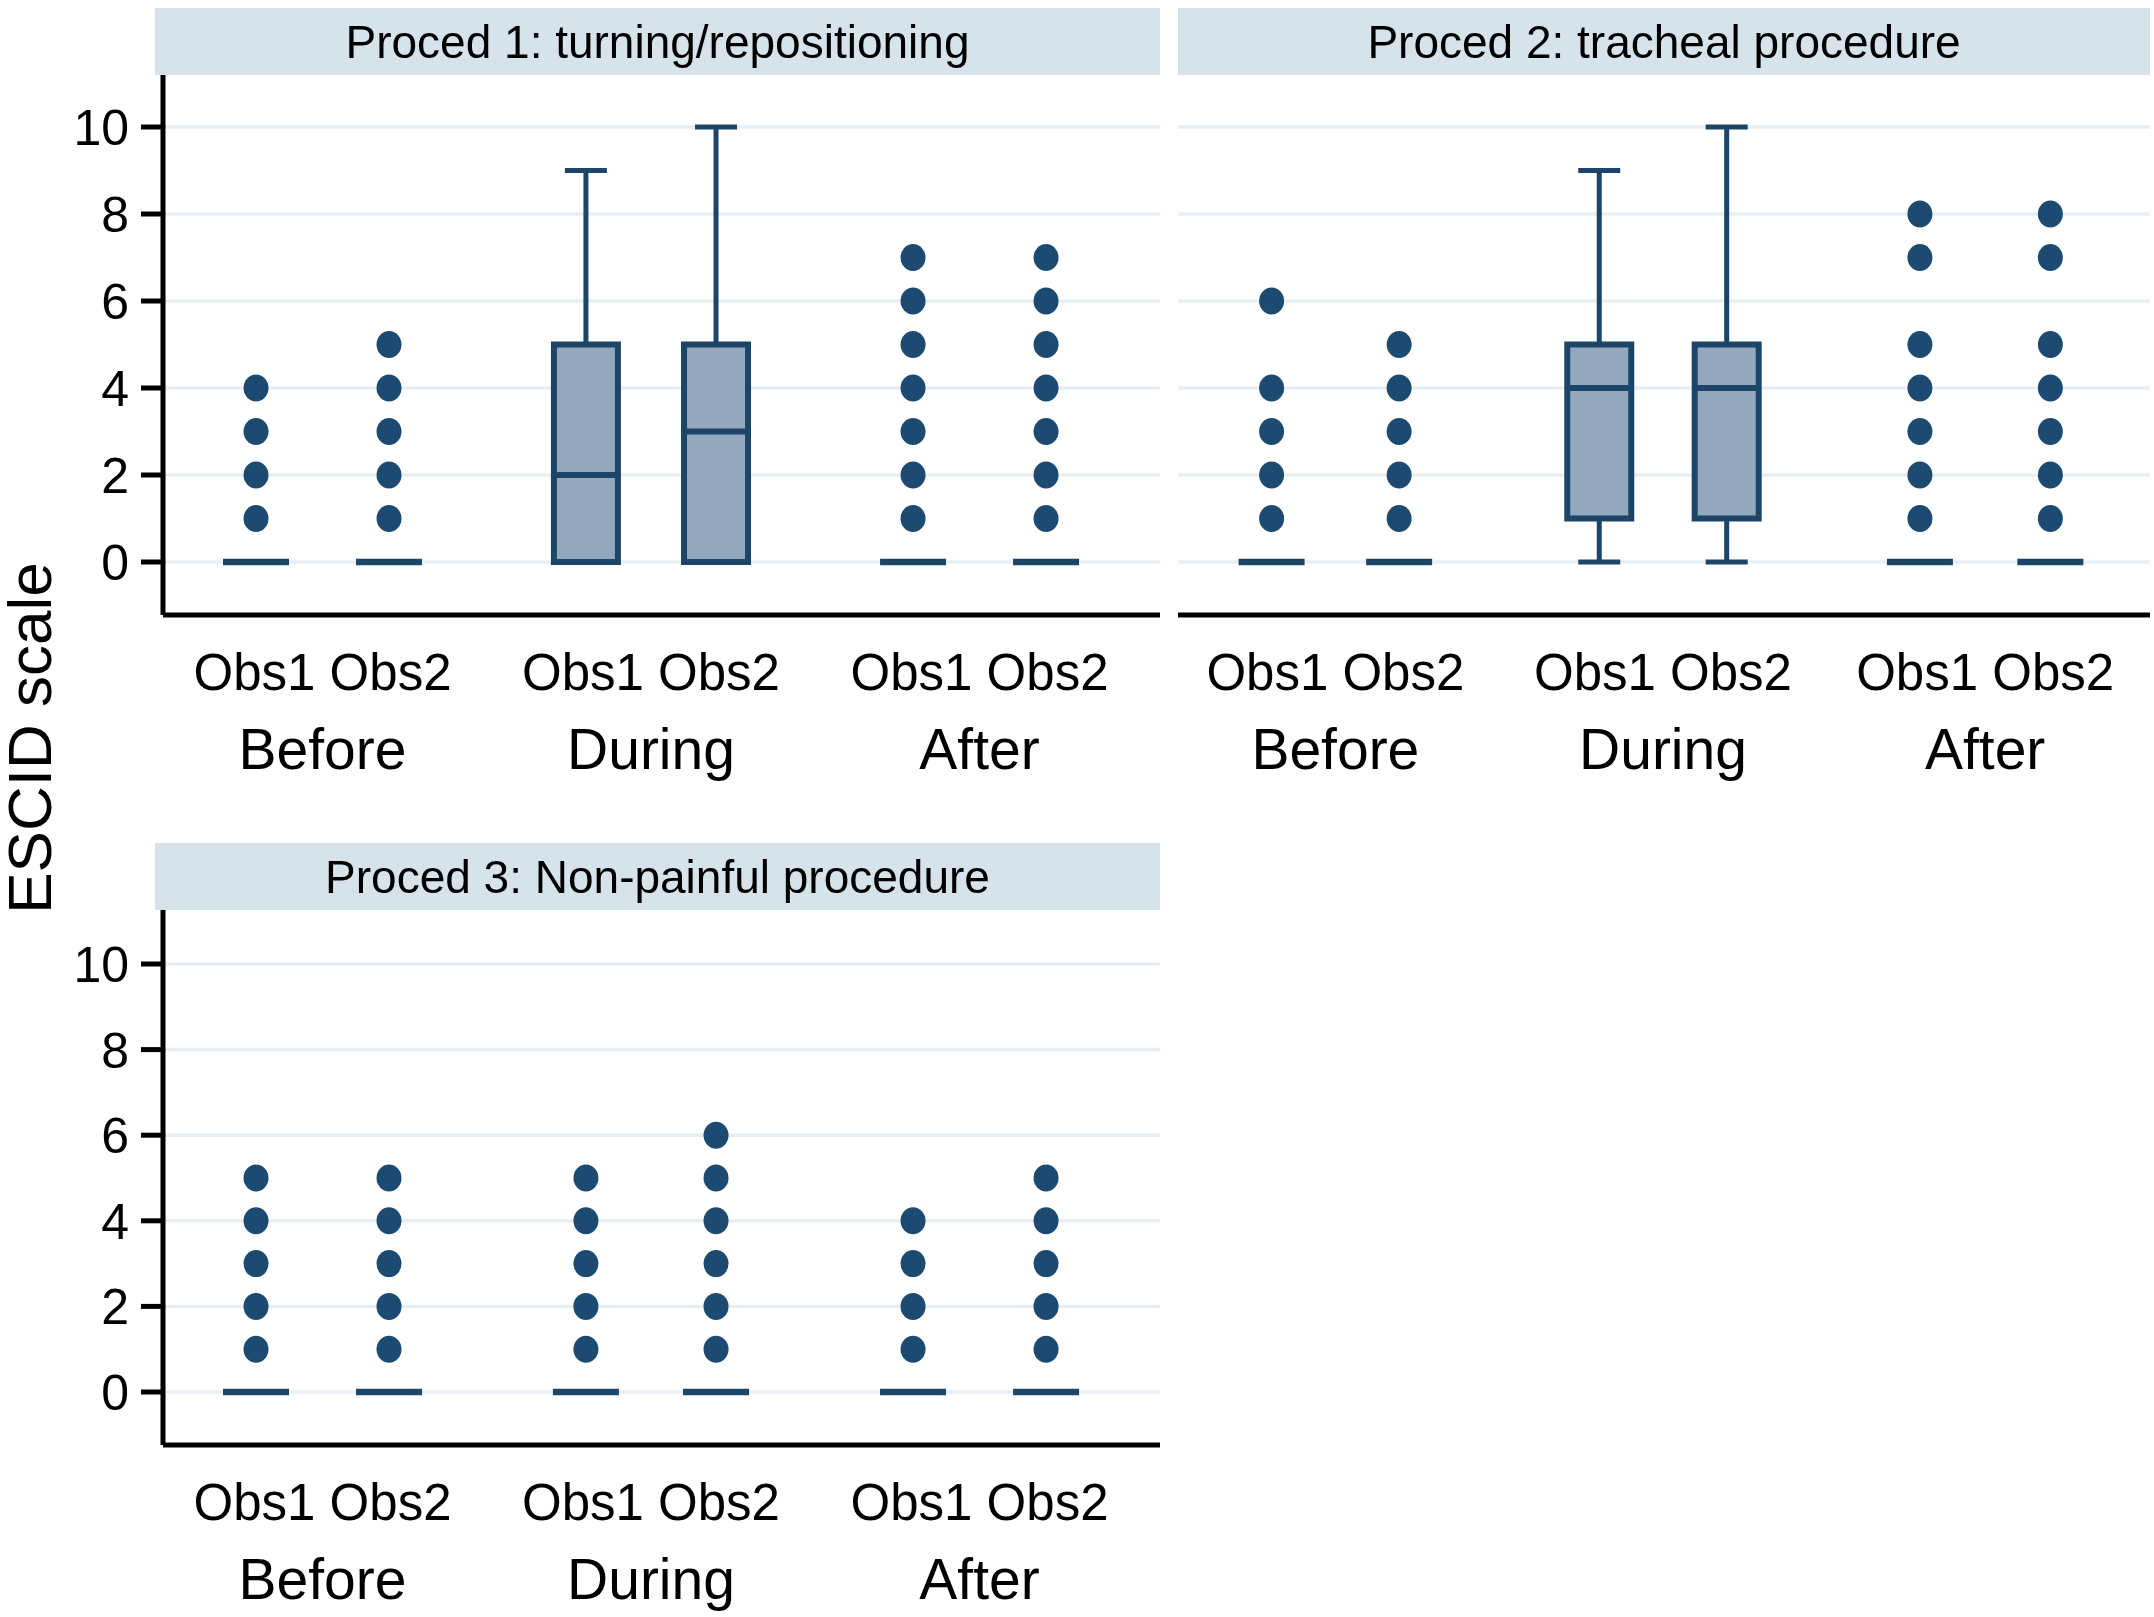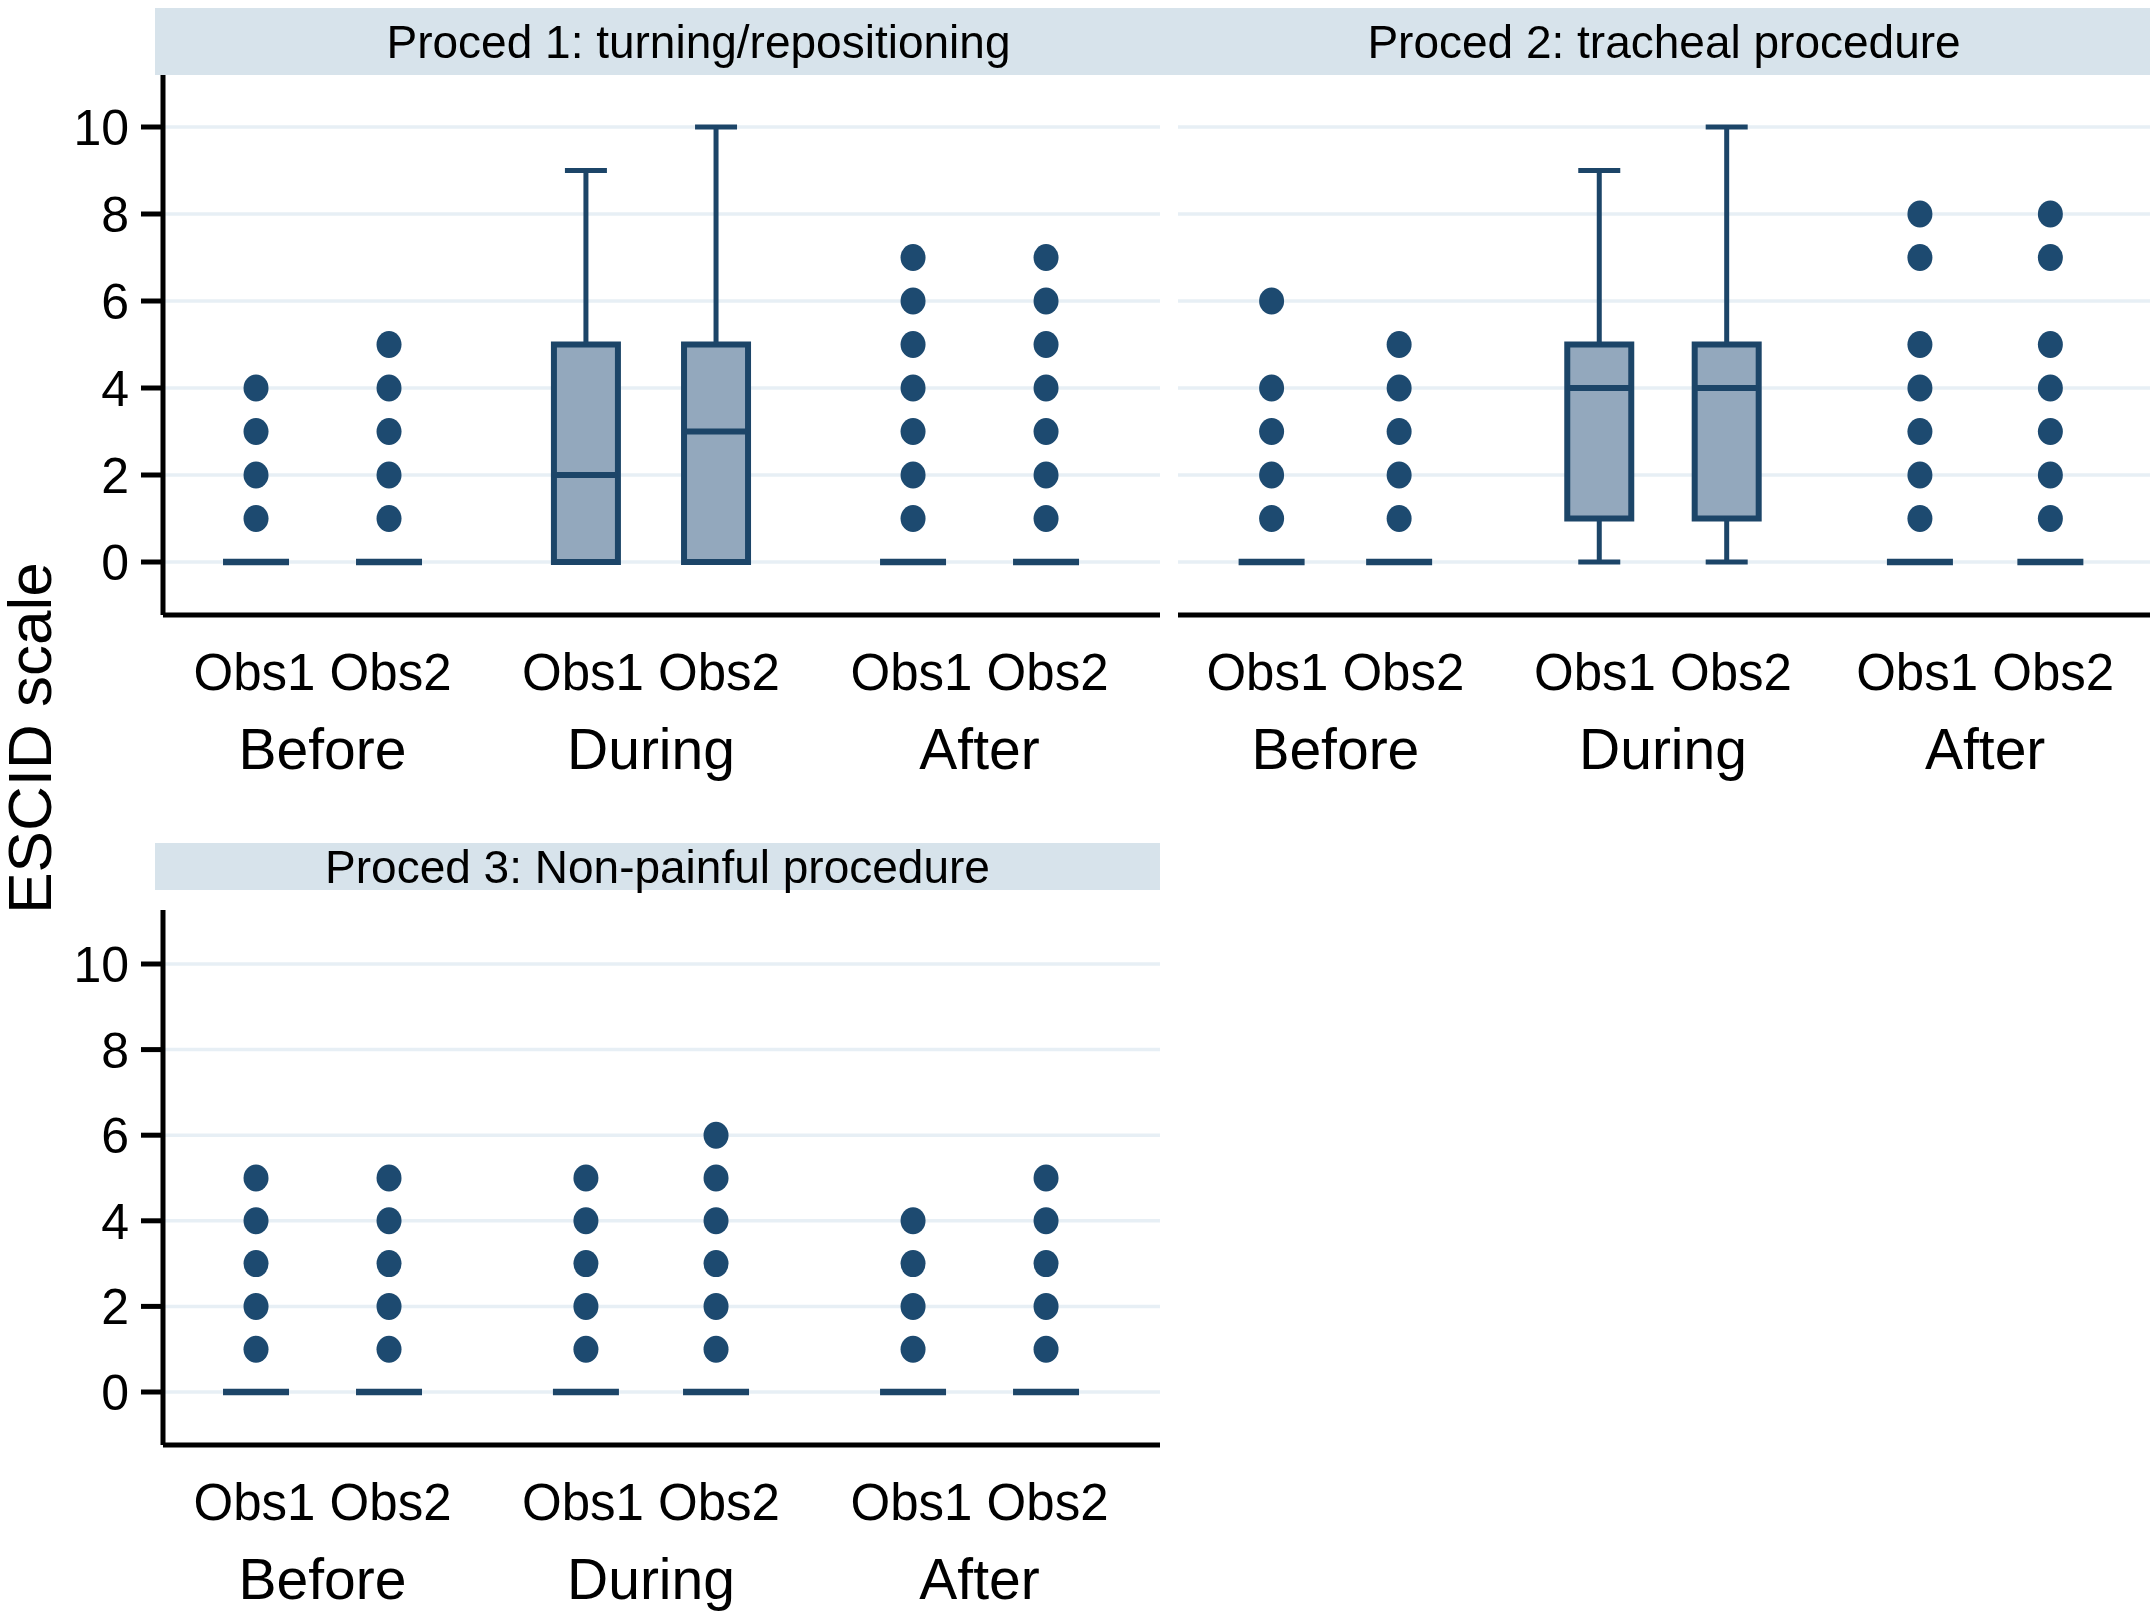--- a/index.html
+++ b/index.html
@@ -6,37 +6,37 @@
   .figure{
     position:relative;width:2154px;height:1617px;background:#ffffff;
     font-family:"Liberation Sans",sans-serif;overflow:hidden;
   }
   .strip{
     position:absolute;display:flex;align-items:center;justify-content:center;
     font-size:46px;color:#000;white-space:nowrap;
   }
   #strip1{left:155px;top:8px;width:1005px;height:67px;}
   #strip2{left:1178px;top:8px;width:972px;height:67px;}
-  #strip3{left:155px;top:843px;width:1005px;height:47px;text-align:center;}
+  #strip3{left:155px;top:843px;width:1005px;height:67px;text-align:center;}
   .ylabel{
     position:absolute;left:-170px;top:706px;width:400px;height:64px;
     transform:rotate(-90deg);text-align:center;font-size:62px;color:#000;
     line-height:64px;white-space:nowrap;
   }
   svg.plotsvg{position:absolute;left:0;top:0;}
   .figure svg text{font-family:"Liberation Sans",sans-serif;fill:#000;}
   .tick-label{font-size:50px;}
   .obs-label{font-size:51px;}
   .group-label{font-size:57px;}
 </style>
 </head>
 <body>
 
 <div class="figure">
-  <div class="strip" id="strip1" style="background: rgb(215, 227, 235); padding-left: 41px;">
+  <div class="strip" id="strip1" style="background: rgb(215, 227, 235);">
     <span>Proced 1: turning/repositioning</span>
   </div>
   <div class="strip" id="strip2" style="background: rgb(215, 227, 235);">
     <span>Proced 2: tracheal procedure</span>
   </div>
   <div class="strip" id="strip3" style="background: rgb(215, 227, 235);">
     <span>Proced 3: Non-painful procedure</span>
   </div>
   <div class="ylabel">ESCID scale</div>
   <svg id="plot" class="plotsvg" width="2154" height="1617" viewBox="0 0 2154 1617">

